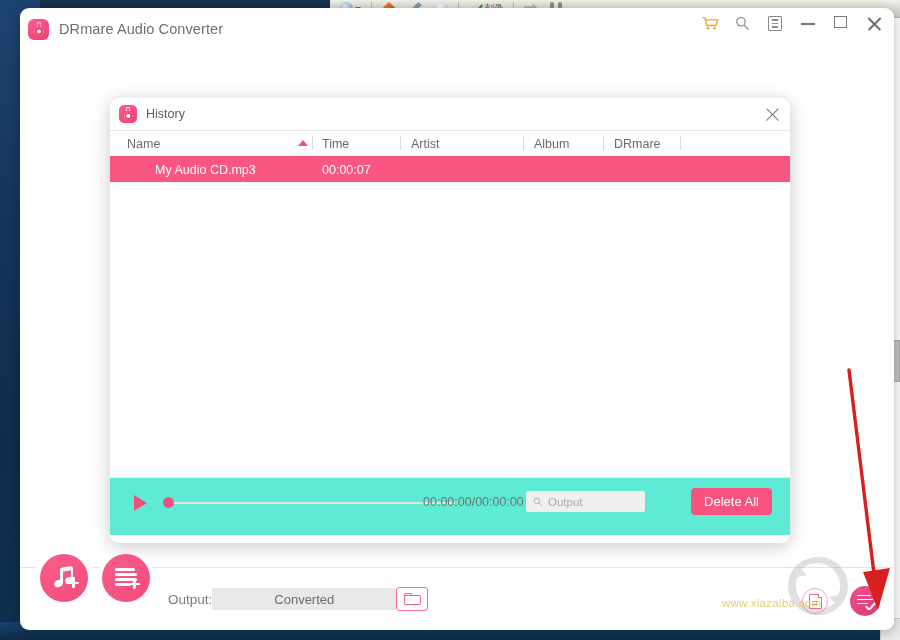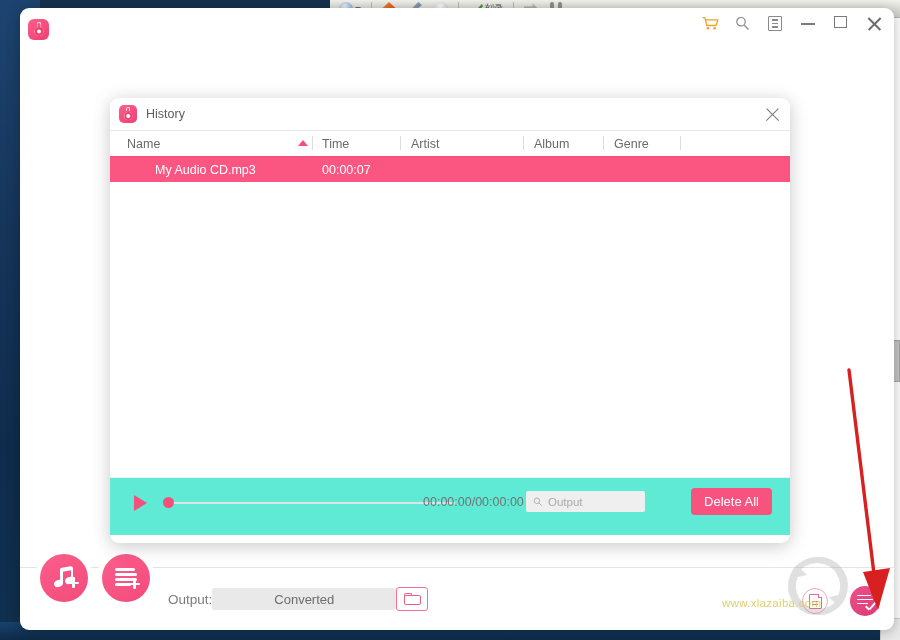--- a/index.html
+++ b/index.html
@@ -365,20 +365,21 @@
     <span>:</span>
     <span class="cn">T</span>
   </div>
   <div class="bg-scrollbar"></div>
   <div class="bg-rightpane-bottom"></div>
 
   <div class="app-window">
 
     <div class="titlebar">
       <div class="app-logo"></div>
+      <div class="app-title">DRmare Audio Converter</div>
 
       <div class="win-controls">
         <div class="wc">
           <svg class="ic-cart" viewBox="0 0 20 16">
             <path d="M0.5 1.5 H3.2 L5.4 10.2 H15.6 L17.6 4.0 H4.0" fill="none" stroke="#f0a22a" stroke-width="1.5" stroke-linejoin="round"></path>
             <circle cx="6.6" cy="13.3" r="1.5" fill="#f0a22a"></circle>
             <circle cx="14.0" cy="13.3" r="1.5" fill="#f0a22a"></circle>
           </svg>
         </div>
         <div class="wc">
@@ -466,21 +467,21 @@
     <div class="hist-headers">
       <div class="hcol" style="left:17px;">Name</div>
       <div class="sort-tri" style="left:188px; top:9px;"></div>
       <div class="hdiv" style="left:202px;"></div>
       <div class="hcol" style="left:212px;">Time</div>
       <div class="hdiv" style="left:290px;"></div>
       <div class="hcol" style="left:301px;">Artist</div>
       <div class="hdiv" style="left:413px;"></div>
       <div class="hcol" style="left:424px;">Album</div>
       <div class="hdiv" style="left:493px;"></div>
-      <div class="hcol" style="left:504px;">Genre</div>
+      <div class="hcol" style="left:504px;">DRmare</div>
       <div class="hdiv" style="left:570px;"></div>
     </div>
 
     <div class="hist-rows">
       <div class="hrow selected">
         <div class="hcell" style="left:17px;margin-left:28px;">My Audio CD.mp3</div>
         <div class="hcell" style="left:212px;">00:00:07</div>
         <div class="hcell" style="left:301px;"></div>
         <div class="hcell" style="left:424px;"></div>
         <div class="hcell" style="left:504px;"></div>

